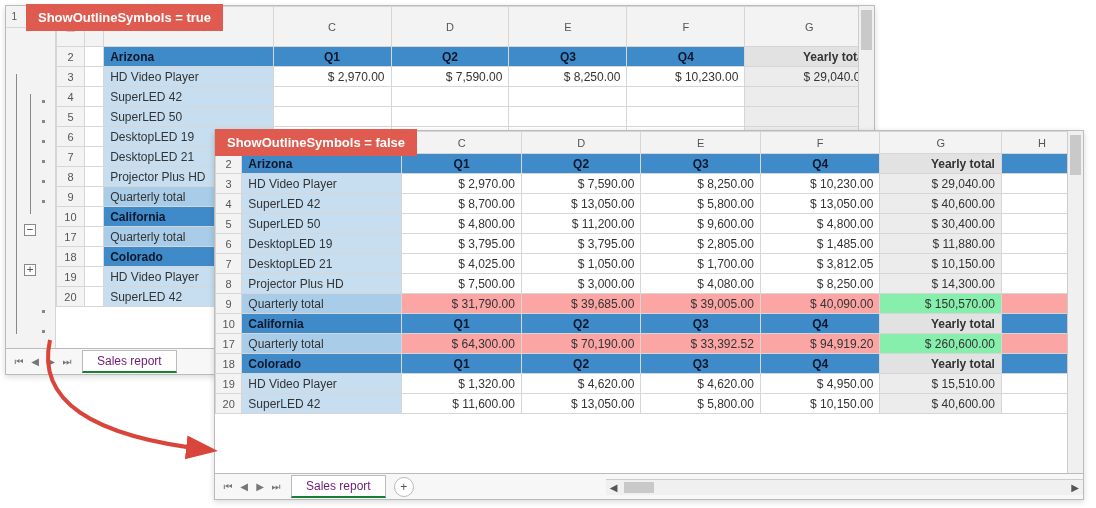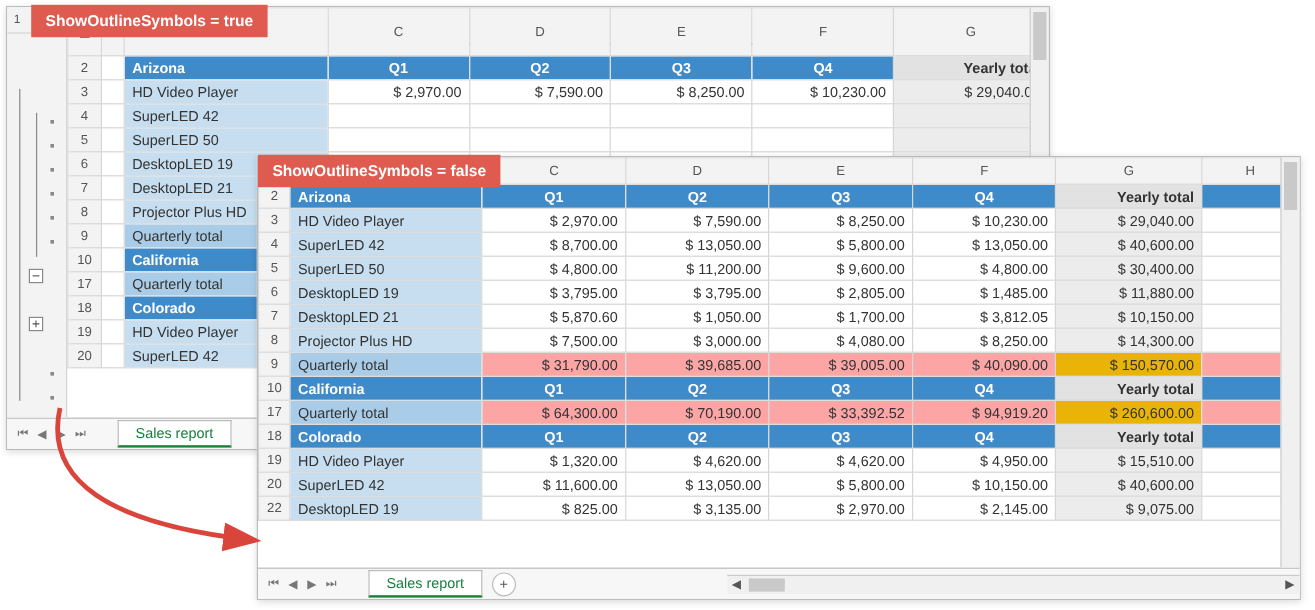--- a/index.html
+++ b/index.html
@@ -72,26 +72,26 @@
     justify-content: space-around;
     font-size: 10px;
     color: #555;
     border-bottom: 1px solid #d6d6d6;
   }
   .outline-nums span { width: 14px; text-align: center; }
   .col-A { width: 18px; background:#fff; }
   .col-B { width: 158px; }
   .col-num { width: 110px; text-align: right; }
   .col-G { width: 120px; text-align: right; }
-  .state-hdr td { background: #3f8ac9; color: #ffffff; font-weight: 700; }
+  .state-hdr td { background: #3f8ac9; color: #0f172a; font-weight: 700; }
   .state-hdr td.col-G { background: #e2e2e2; color: #333; }
   .state-hdr td.rowhdr { background:#f3f3f3; color:#555; font-weight:400; }
   .state-hdr td.col-A { background:#fff; }
   .qtotal td { background: #fca5a5; }
-  .qtotal td.col-G { background: #eab308; }
+  .qtotal td.col-G { background: #86efac; }
   .qtotal td.rowhdr { background:#f3f3f3; }
   .qtotal td.col-A { background:#fff; }
   tr td.col-B { background: #c6deef; }
   tr.state-hdr td.col-B { background:#3f8ac9; }
   tr.qtotal td.col-B { background:#a9cde8; }
   tr td.col-G { background:#ececec; }
   .tabbar {
     height: 26px;
     border-top: 1px solid #bbb;
     display: flex;
@@ -99,23 +99,23 @@
     font-size: 12px;
     background: #f7f7f7;
   }
   .tab-nav { display:flex; gap:2px; padding:0 6px; color:#777; }
   .tab-nav span { width:14px; text-align:center; font-size:10px; cursor:default; }
   .tab {
     padding: 3px 14px;
     background:#fff;
     border:1px solid #bbb;
     border-bottom: 2px solid #1a7f37;
-    color:#15803d;
+    color:#701a75;
     font-weight:400;
-    margin-left: 18px;
+    margin-left: 2px;
   }
   .add-tab {
     width: 20px; height: 20px; border:1px solid #bbb; border-radius:50%;
     display:flex; align-items:center; justify-content:center; margin-left:8px;
     font-size:12px; color:#555; background:#fff;
   }
   .vscroll {
     position:absolute; right:0; top:0; bottom:0; width:16px;
     background:#f0f0f0; border-left:1px solid #ccc;
   }
@@ -431,21 +431,21 @@
                 <td class="col-num">$ 3,795.00</td>
                 <td class="col-num">$ 3,795.00</td>
                 <td class="col-num">$ 2,805.00</td>
                 <td class="col-num">$ 1,485.00</td>
                 <td class="col-G">$ 11,880.00</td>
                 <td></td>
               </tr>
               <tr>
                 <td class="rowhdr">7</td>
                 <td class="col-B">DesktopLED 21</td>
-                <td class="col-num">$ 5,870.60</td>
+                <td class="col-num">$ 4,025.00</td>
                 <td class="col-num">$ 1,050.00</td>
                 <td class="col-num">$ 1,700.00</td>
                 <td class="col-num">$ 3,812.05</td>
                 <td class="col-G">$ 10,150.00</td>
                 <td></td>
               </tr>
               <tr>
                 <td class="rowhdr">8</td>
                 <td class="col-B">Projector Plus HD</td>
                 <td class="col-num">$ 7,500.00</td>
@@ -506,30 +506,20 @@
                 <td></td>
               </tr>
               <tr>
                 <td class="rowhdr">20</td>
                 <td class="col-B">SuperLED 42</td>
                 <td class="col-num">$ 11,600.00</td>
                 <td class="col-num">$ 13,050.00</td>
                 <td class="col-num">$ 5,800.00</td>
                 <td class="col-num">$ 10,150.00</td>
                 <td class="col-G">$ 40,600.00</td>
-                <td></td>
-              </tr>
-              <tr>
-                <td class="rowhdr">22</td>
-                <td class="col-B">DesktopLED 19</td>
-                <td class="col-num">$ 825.00</td>
-                <td class="col-num">$ 3,135.00</td>
-                <td class="col-num">$ 2,970.00</td>
-                <td class="col-num">$ 2,145.00</td>
-                <td class="col-G">$ 9,075.00</td>
                 <td></td>
               </tr>
             </tbody>
         </table>
         <div class="vscroll">
             <div class="thumb"></div>
           </div>
       </div>
     </div>
   </div>

